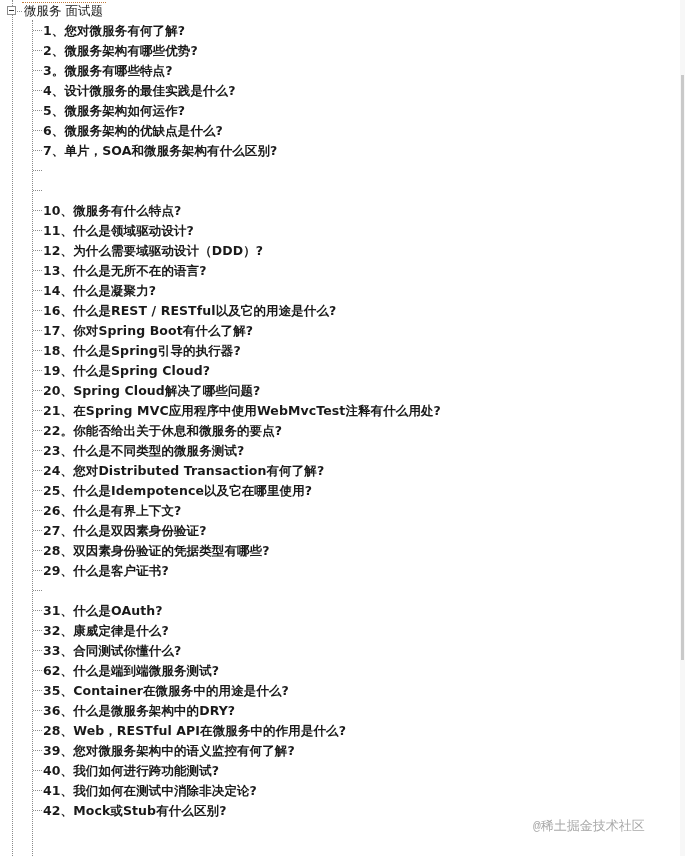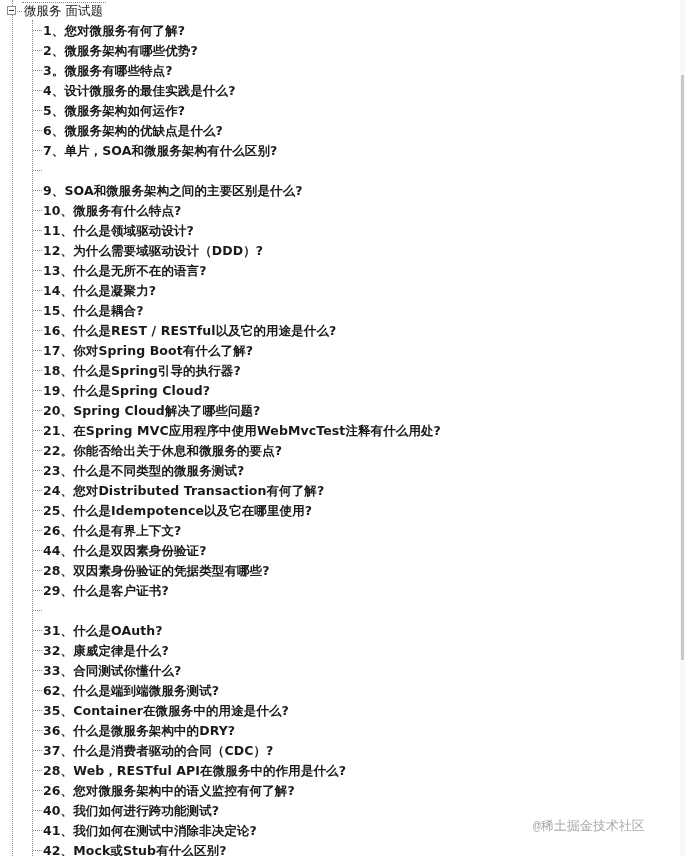--- a/index.html
+++ b/index.html
@@ -180,21 +180,20 @@
       </div>
       <div class="item">
         <span class="connector"></span>
         <span class="label">7、单片，SOA和微服务架构有什么区别?</span>
       </div>
       <div class="item">
         <span class="connector"></span>
       </div>
       <div class="item">
         <span class="connector"></span>
-        <span class="label">9、SOA和微服务架构之间的主要区别是什么?</span>
       </div>
       <div class="item">
         <span class="connector"></span>
         <span class="label">10、微服务有什么特点?</span>
       </div>
       <div class="item">
         <span class="connector"></span>
         <span class="label">11、什么是领域驱动设计?</span>
       </div>
       <div class="item">
@@ -204,24 +203,20 @@
       <div class="item">
         <span class="connector"></span>
         <span class="label">13、什么是无所不在的语言?</span>
       </div>
       <div class="item">
         <span class="connector"></span>
         <span class="label">14、什么是凝聚力?</span>
       </div>
       <div class="item">
         <span class="connector"></span>
-        <span class="label">15、什么是耦合?</span>
-      </div>
-      <div class="item">
-        <span class="connector"></span>
         <span class="label">16、什么是REST / RESTful以及它的用途是什么?</span>
       </div>
       <div class="item">
         <span class="connector"></span>
         <span class="label">17、你对Spring Boot有什么了解?</span>
       </div>
       <div class="item">
         <span class="connector"></span>
         <span class="label">18、什么是Spring引导的执行器?</span>
       </div>
@@ -252,21 +247,21 @@
       <div class="item">
         <span class="connector"></span>
         <span class="label">25、什么是Idempotence以及它在哪里使用?</span>
       </div>
       <div class="item">
         <span class="connector"></span>
         <span class="label">26、什么是有界上下文?</span>
       </div>
       <div class="item">
         <span class="connector"></span>
-        <span class="label">44、什么是双因素身份验证?</span>
+        <span class="label">27、什么是双因素身份验证?</span>
       </div>
       <div class="item">
         <span class="connector"></span>
         <span class="label">28、双因素身份验证的凭据类型有哪些?</span>
       </div>
       <div class="item">
         <span class="connector"></span>
         <span class="label">29、什么是客户证书?</span>
       </div>
       <div class="item">
@@ -291,29 +286,25 @@
       <div class="item">
         <span class="connector"></span>
         <span class="label">35、Container在微服务中的用途是什么?</span>
       </div>
       <div class="item">
         <span class="connector"></span>
         <span class="label">36、什么是微服务架构中的DRY?</span>
       </div>
       <div class="item">
         <span class="connector"></span>
-        <span class="label">37、什么是消费者驱动的合同（CDC）?</span>
-      </div>
-      <div class="item">
-        <span class="connector"></span>
         <span class="label">28、Web，RESTful API在微服务中的作用是什么?</span>
       </div>
       <div class="item">
         <span class="connector"></span>
-        <span class="label">26、您对微服务架构中的语义监控有何了解?</span>
+        <span class="label">39、您对微服务架构中的语义监控有何了解?</span>
       </div>
       <div class="item">
         <span class="connector"></span>
         <span class="label">40、我们如何进行跨功能测试?</span>
       </div>
       <div class="item">
         <span class="connector"></span>
         <span class="label">41、我们如何在测试中消除非决定论?</span>
       </div>
       <div class="item">

